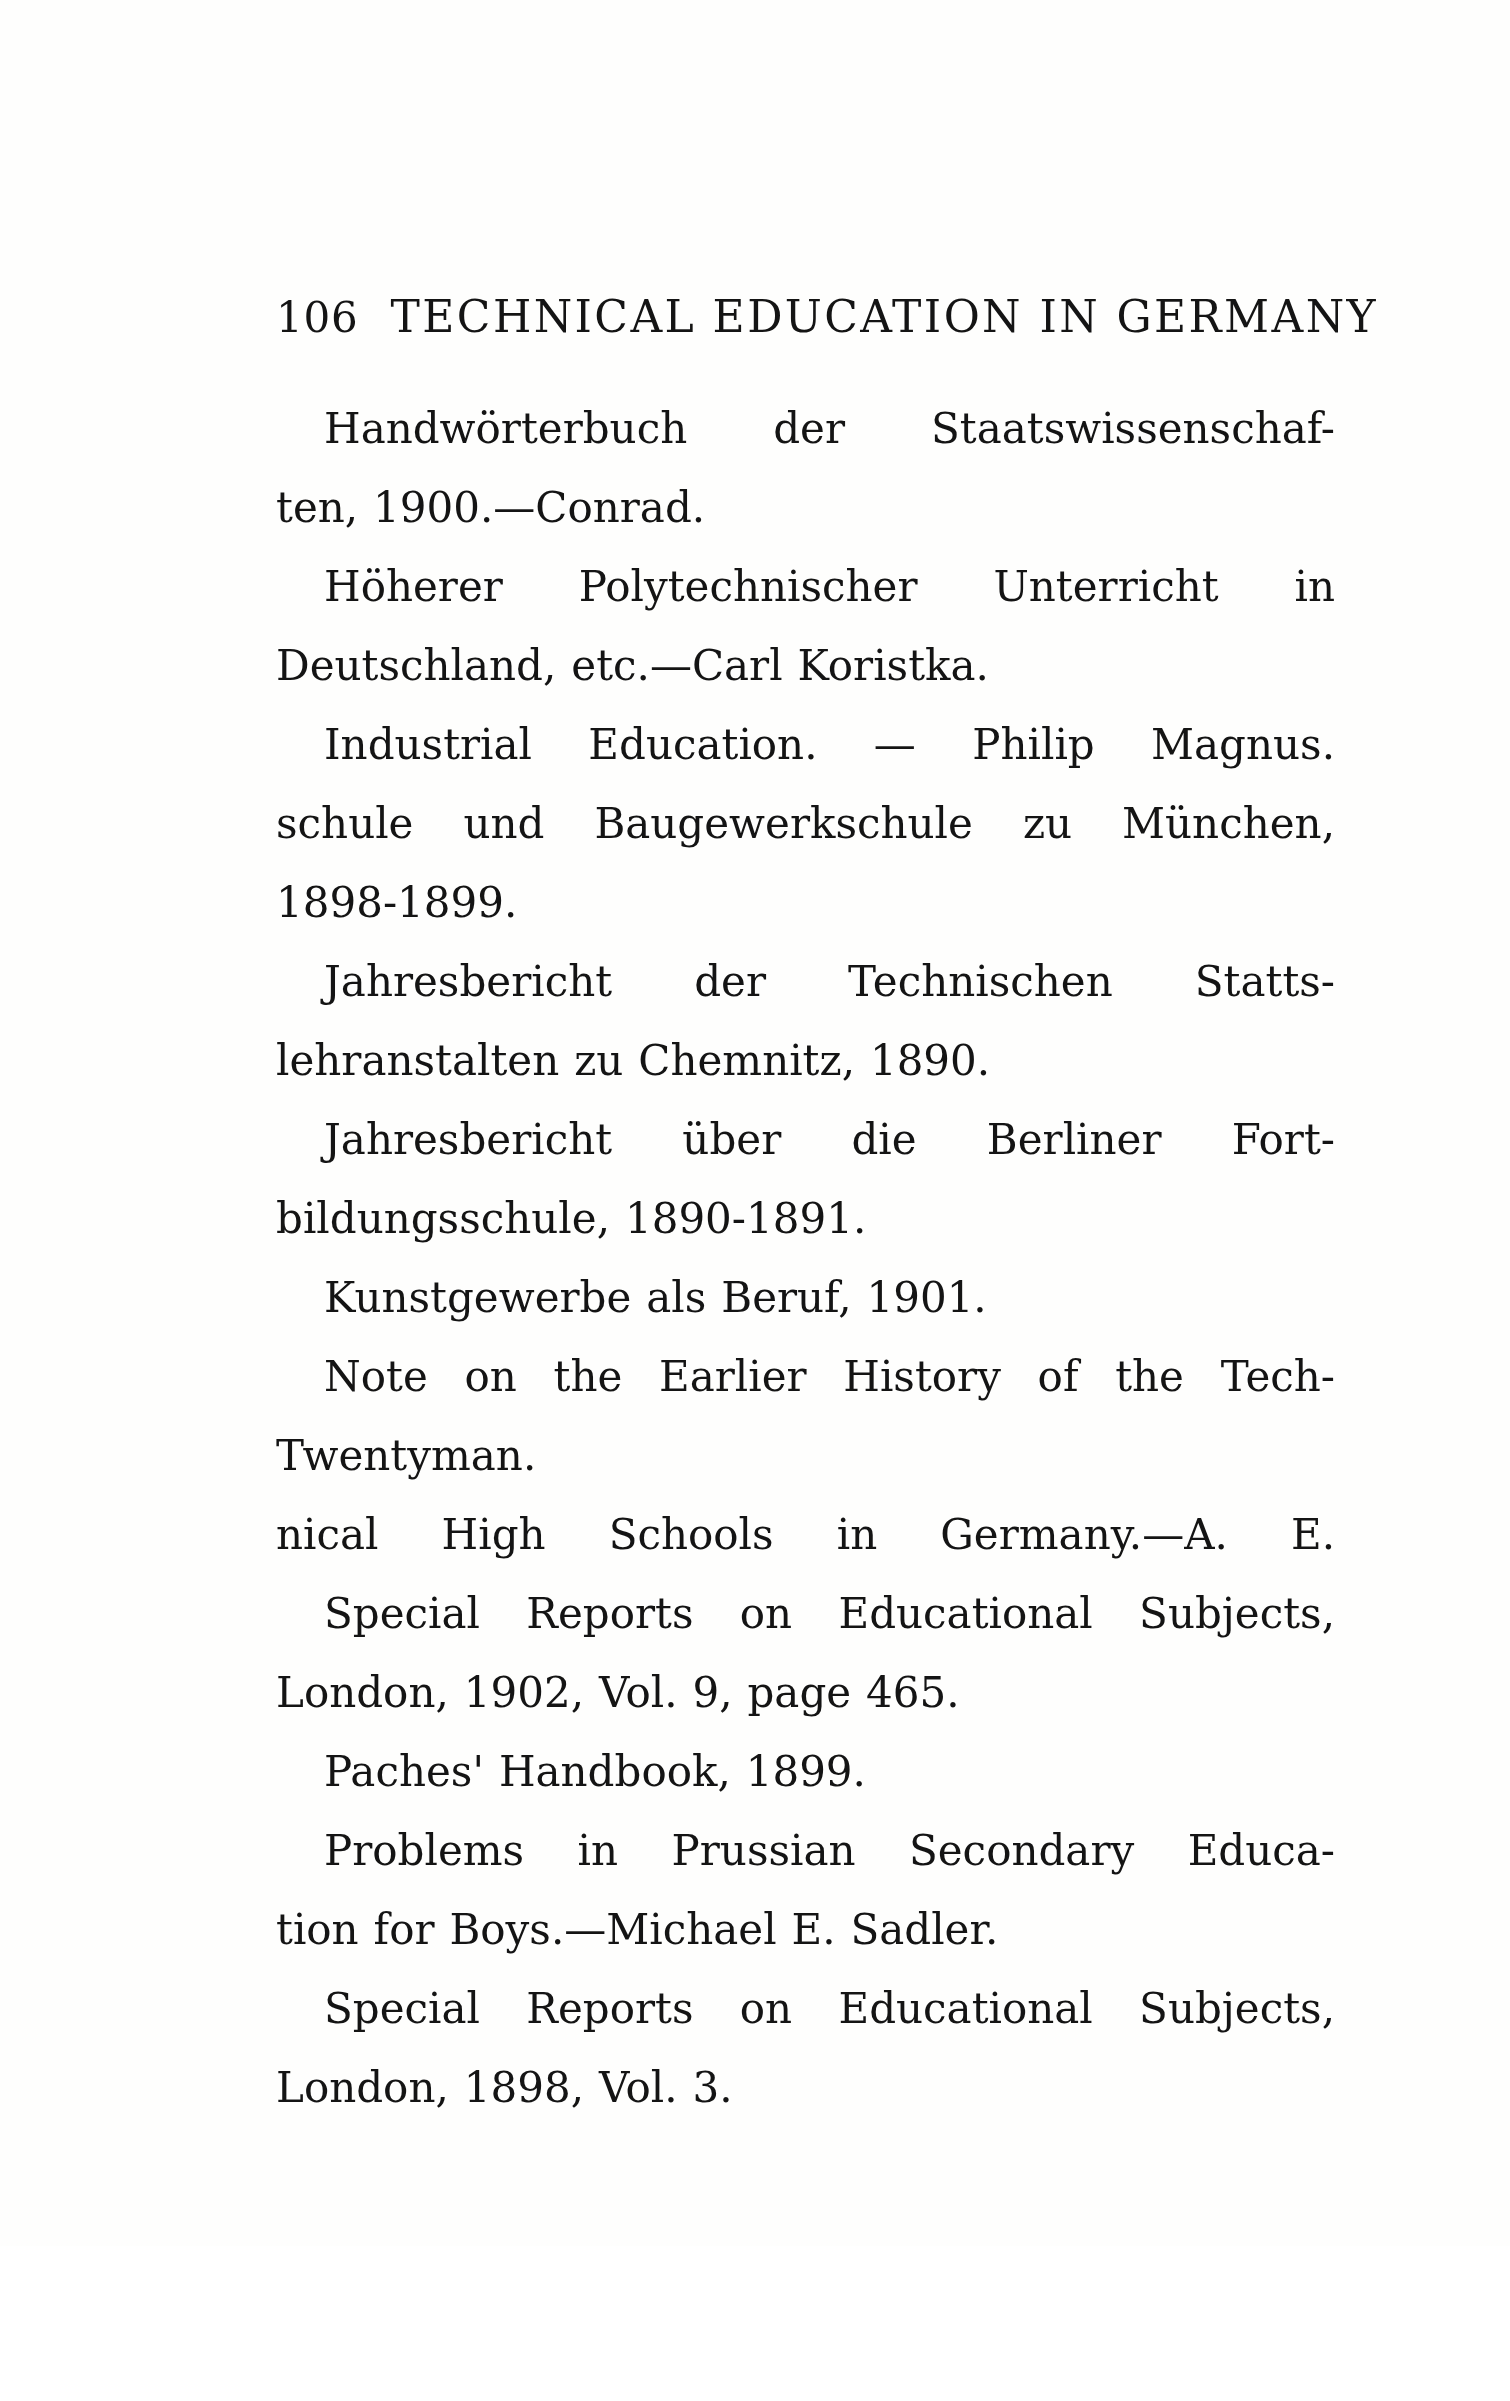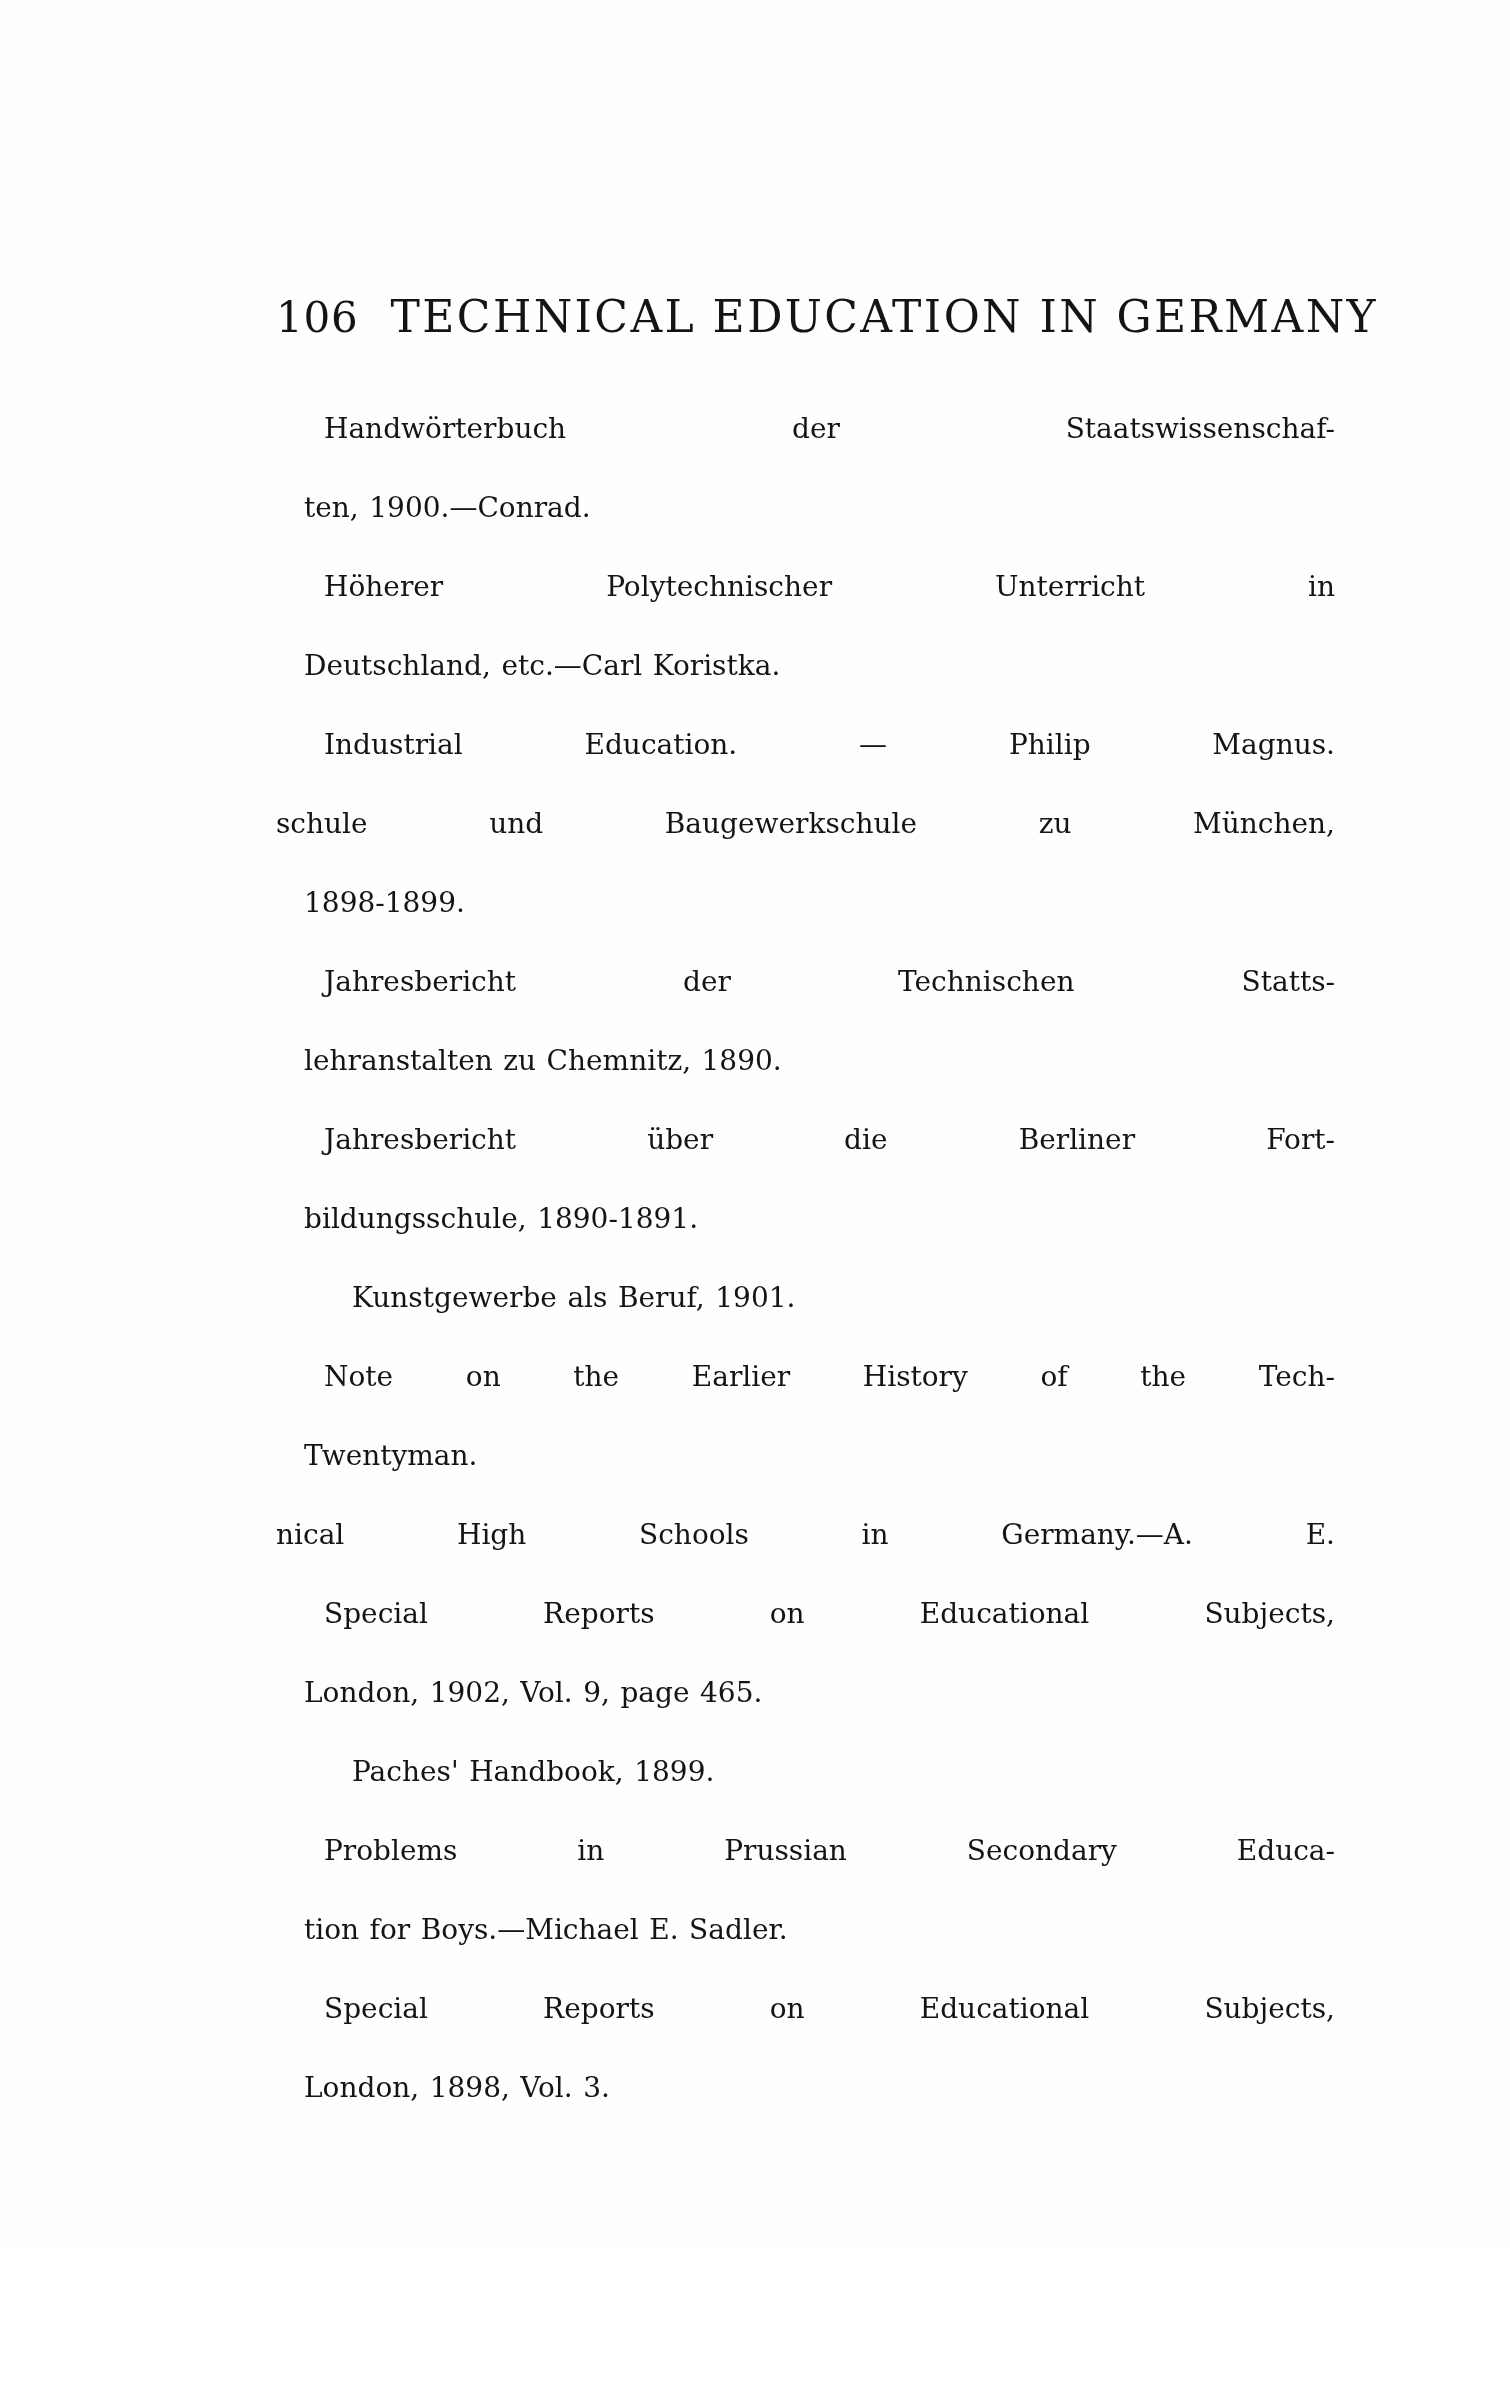--- a/index.html
+++ b/index.html
@@ -33,37 +33,36 @@
     line-height: 1;
     letter-spacing: 0.8px;
   }
   .running-title {
     font-size: 44px;
     line-height: 1;
     letter-spacing: 2.4px;
     white-space: nowrap;
   }
   .bibliography {
-    font-size: 28px;
+    font-size: 42px;
     line-height: 79px;
   }
   .entry {
     margin: 0;
   }
   .line {
     text-align: justify;
     text-align-last: justify;
     word-spacing: 1.6px;
   }
   .line.first {
     text-indent: 48px;
   }
   .line.last {
     text-align-last: left;
-    margin-left: 28px;
   }
 </style>
 </head>
 <body>
 
 <div class="page">
   <div class="text-block">
     <div class="page-header">
       <span class="page-number">106</span>
       <span class="running-title">TECHNICAL EDUCATION IN GERMANY</span>

